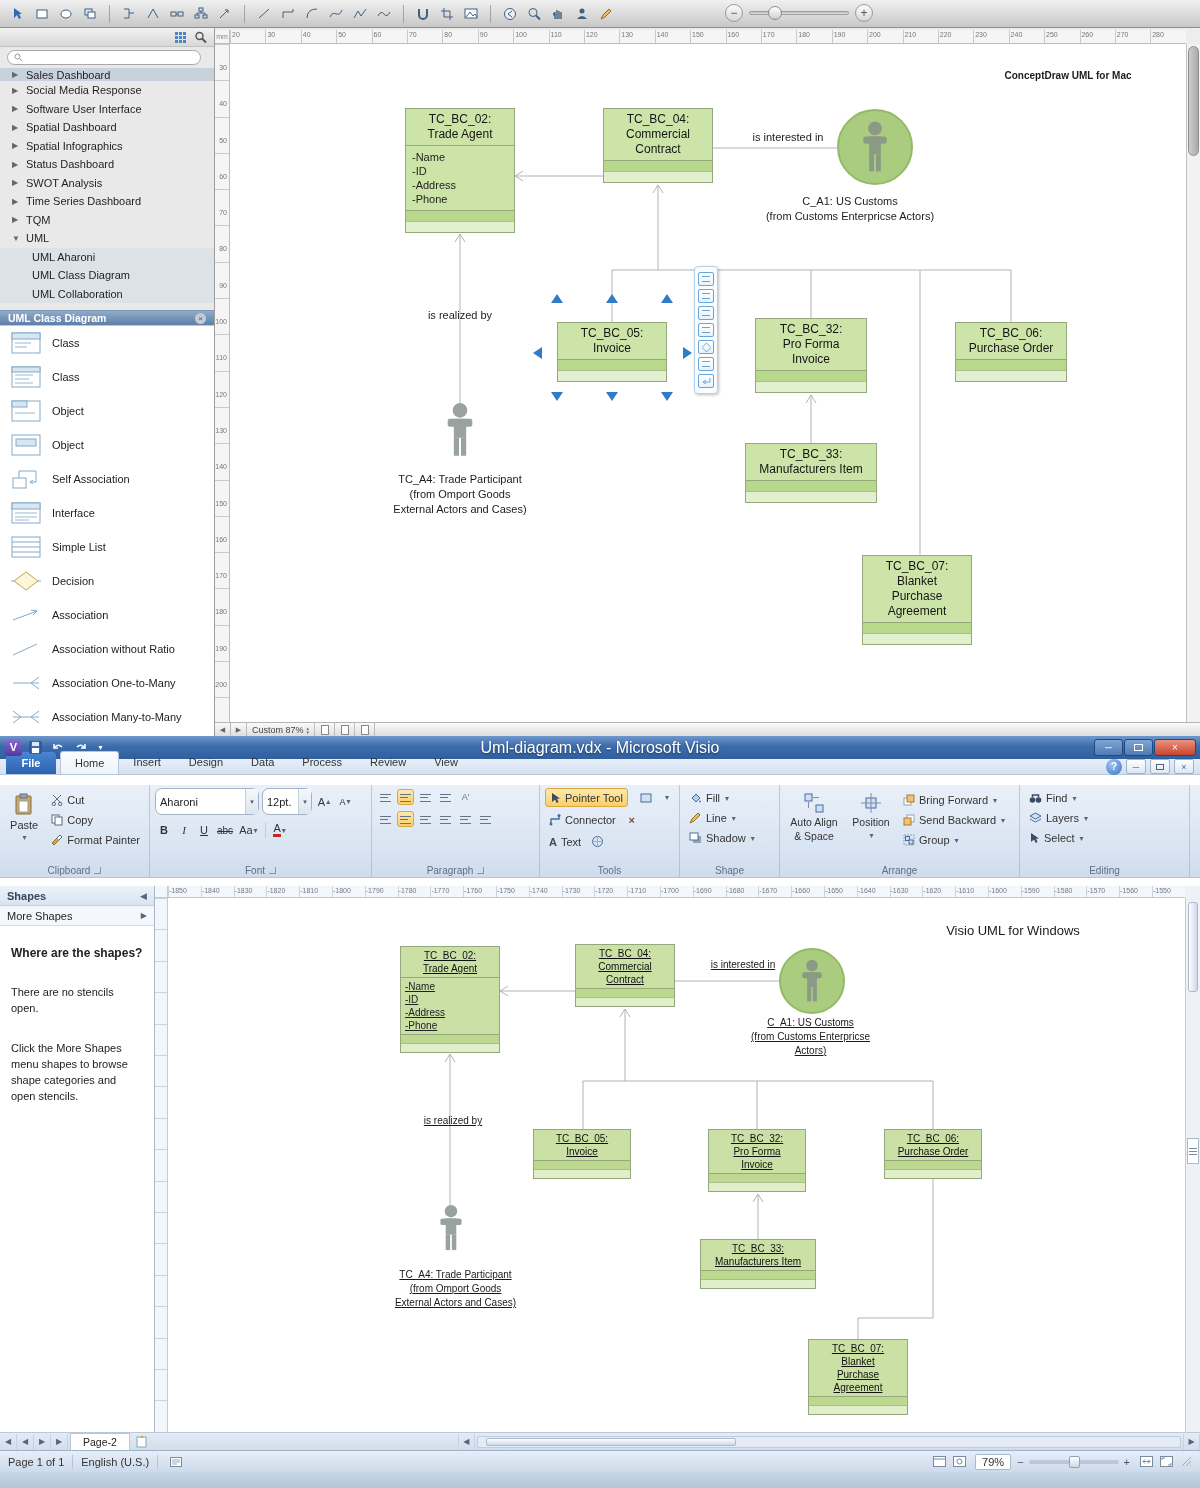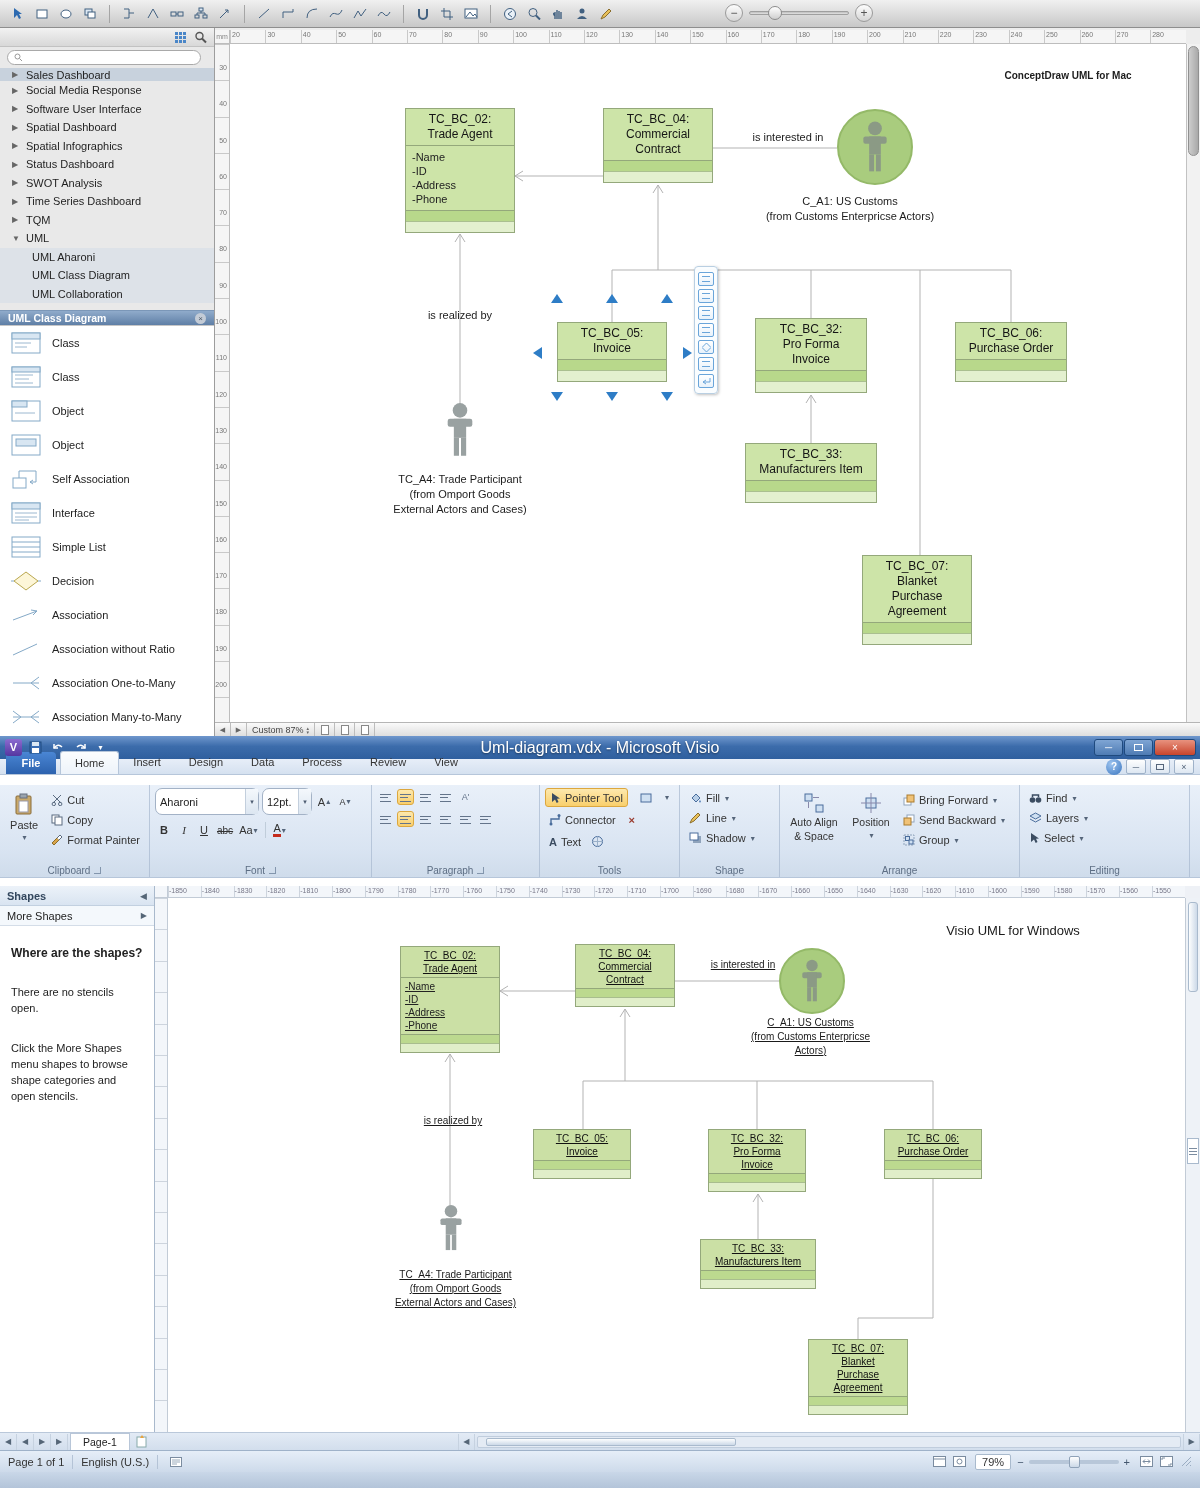--- a/index.html
+++ b/index.html
@@ -1235,21 +1235,21 @@
         <i style="width:8px;border-top:1px solid #7b8ca0"></i>
       </span>
   </div>
 </div>
 
 <div class="abs v-pagetabs">
   <span class="pt-btn">◀</span>
   <span class="pt-btn">◀</span>
   <span class="pt-btn">▶</span>
   <span class="pt-btn">▶</span>
-  <span class="pt-tab">Page-1</span>
+  <span class="pt-tab">Page-2</span>
   <span style="margin-left:6px">
       <svg width="12" height="13">
         <rect x="1" y="2" width="9" height="10" fill="#fff" stroke="#8aa"></rect>
         <path d="M6 0 L8 3 L4 3 Z" fill="#e8a33d"></path>
       </svg>
     </span>
   <span class="pt-btn" style="margin-left:310px;border-left:1px solid #c6d2e0">◀</span>
   <span class="hs-track" style="flex:1;margin:0 2px">
       <span class="hs-thumb"></span>
     </span>

